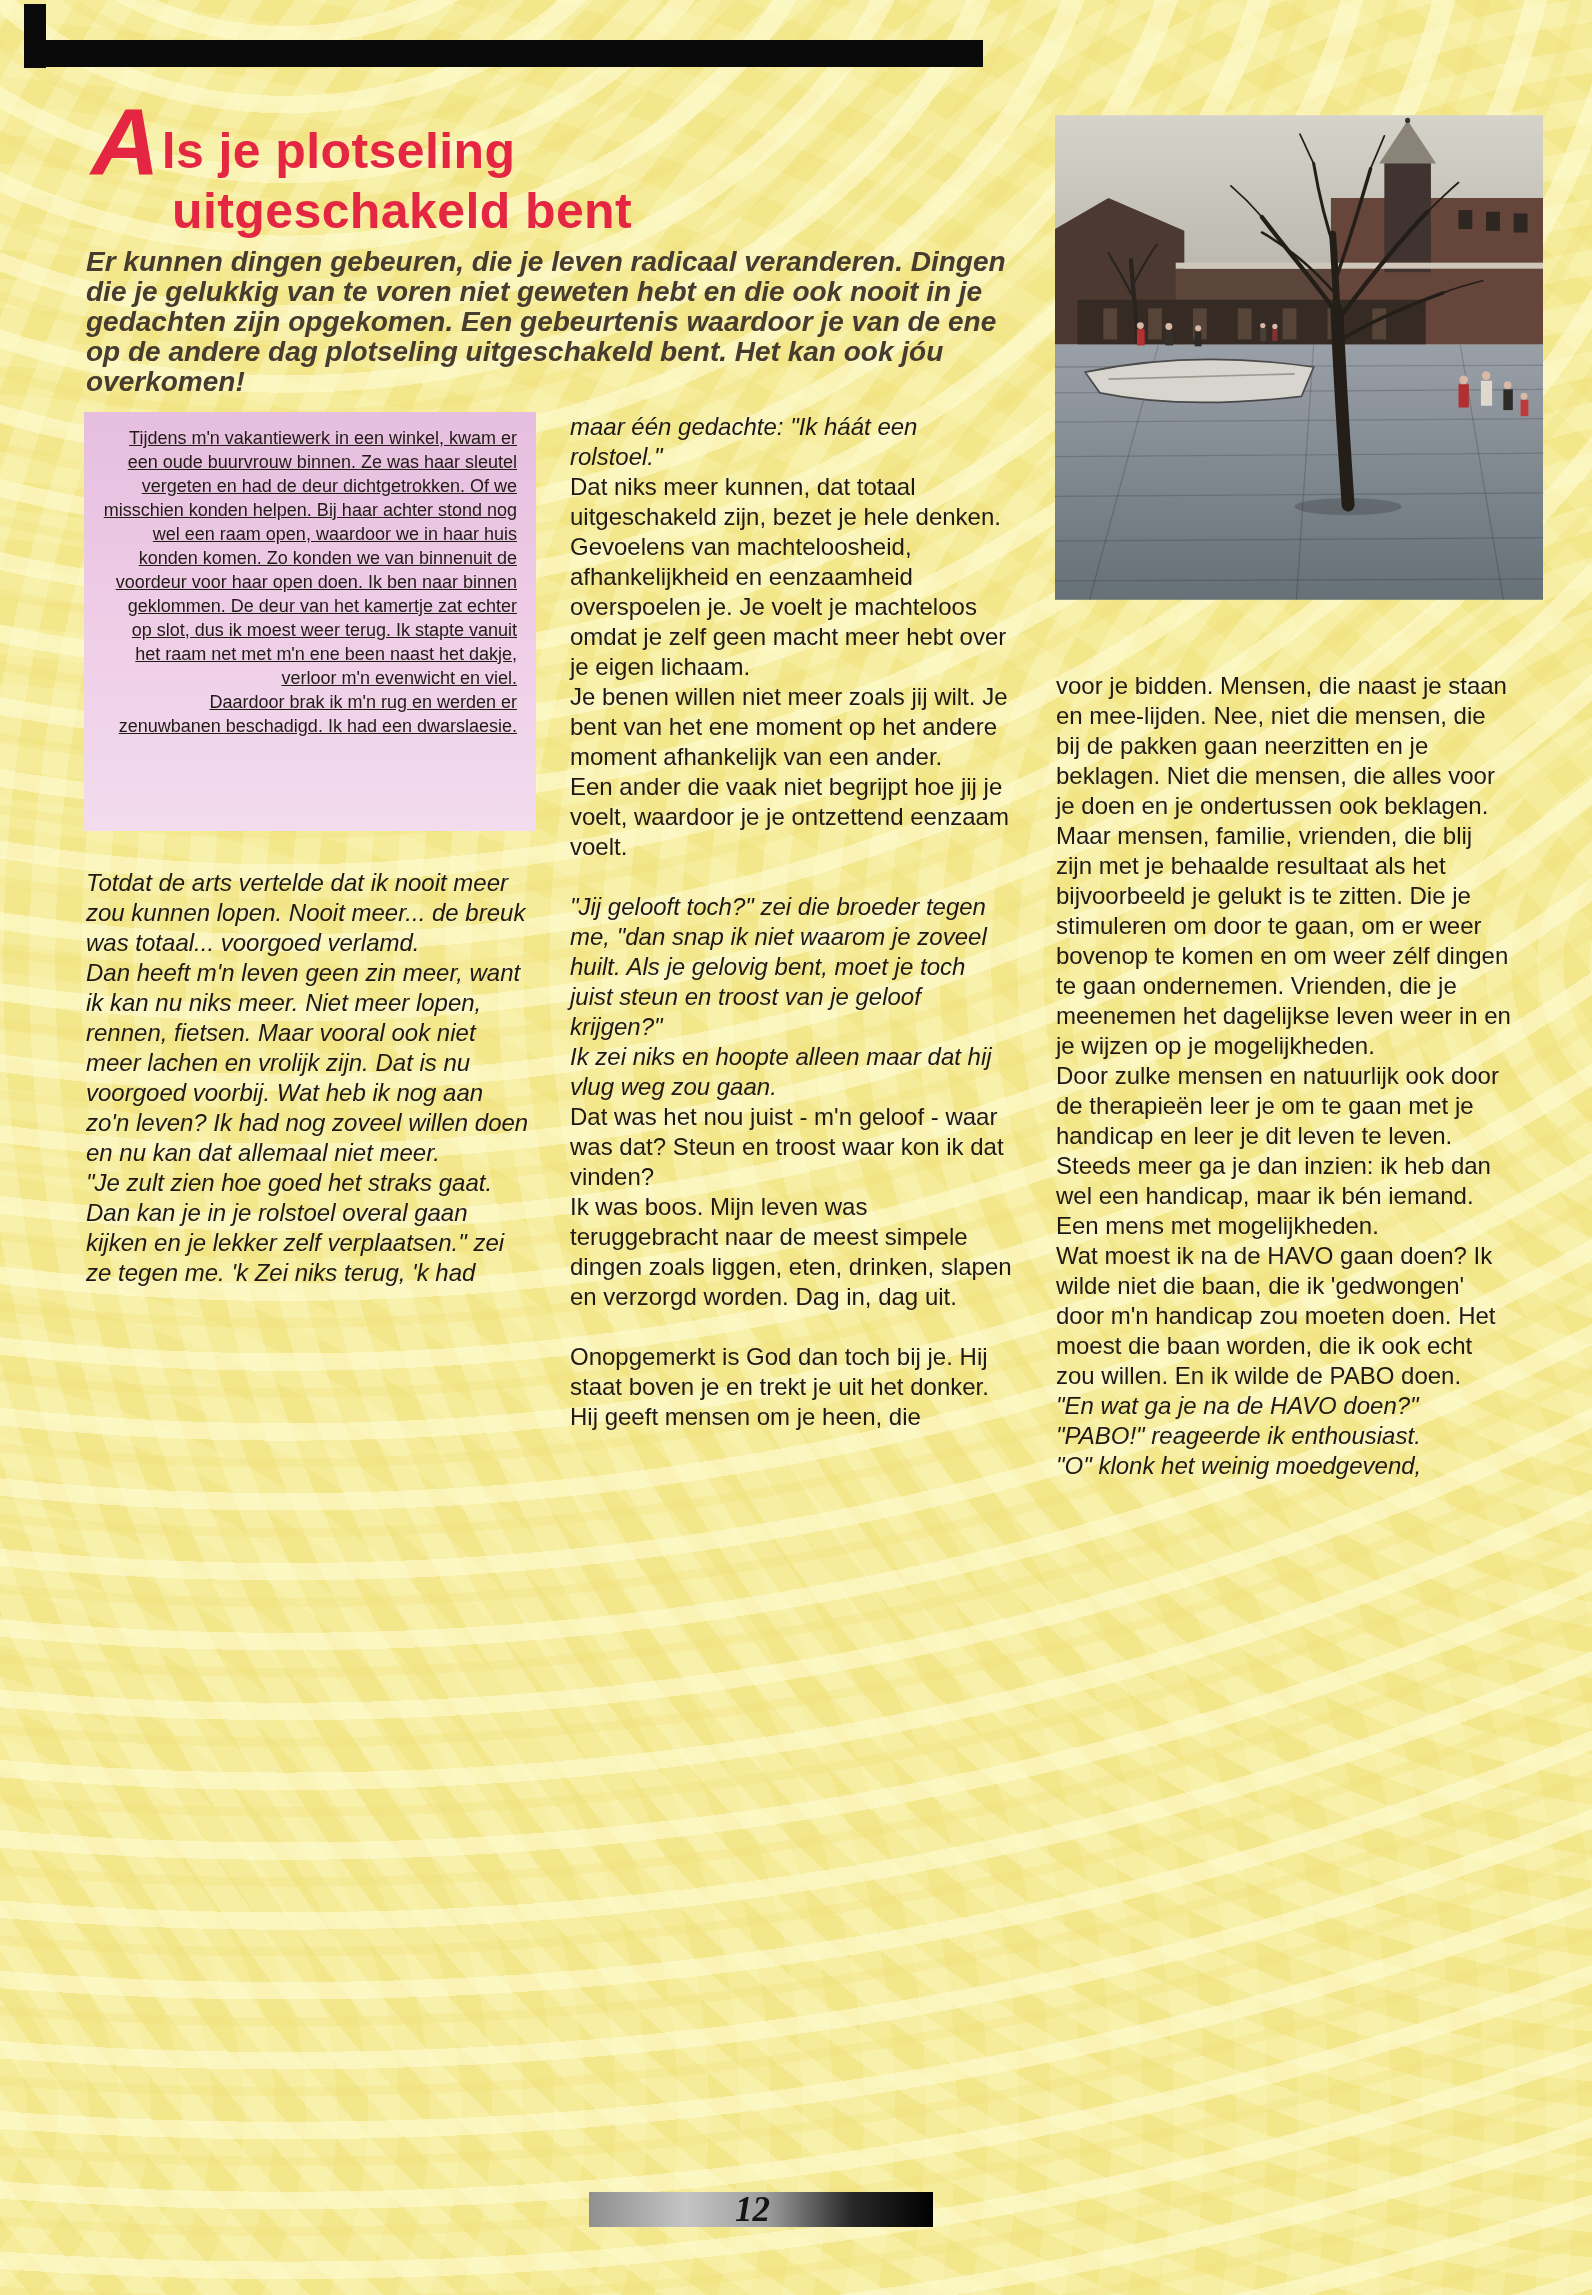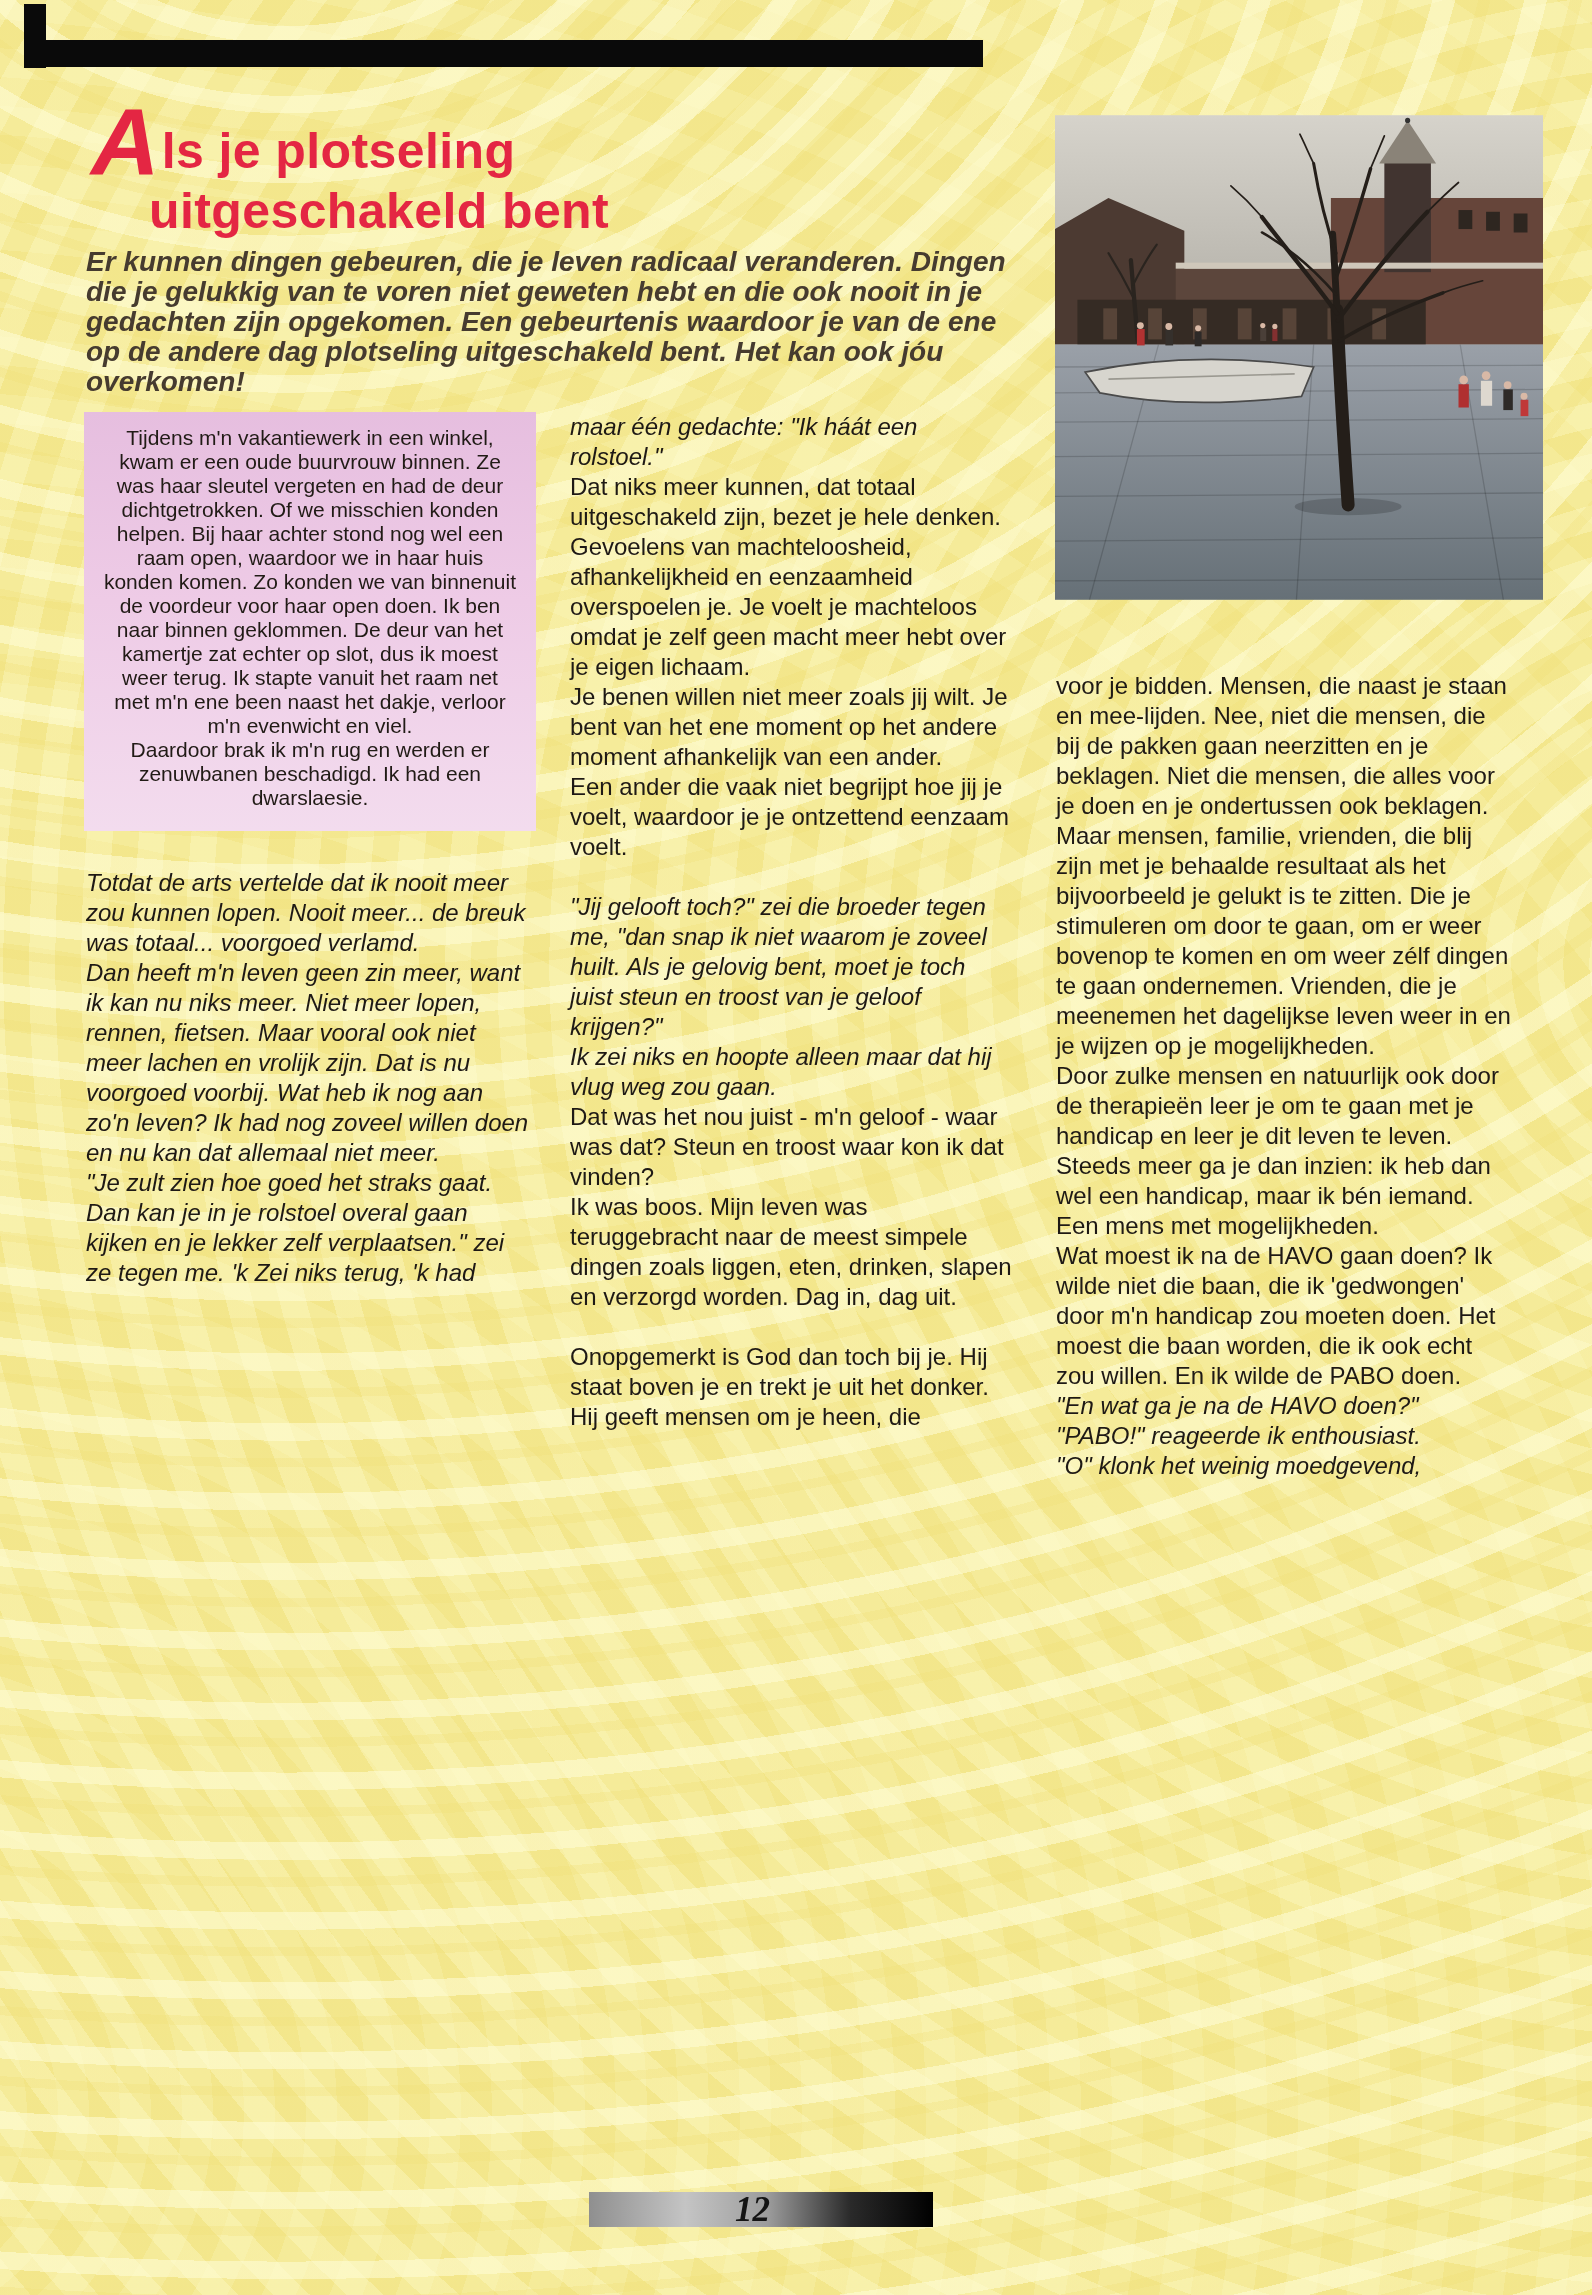--- a/index.html
+++ b/index.html
@@ -23,38 +23,38 @@
   .top-rule    { position:absolute; left:35px; top:40px; width:948px; height:27px; background:#0a0a0a; }
 
   .title {
     position:absolute; left:91px; top:121px;
     color:#e42643; font-weight:bold; font-size:50px; line-height:60px; letter-spacing:0.4px;
   }
   .title .cap {
     font-size:95px; font-style:italic; font-weight:bold;
     position:relative; top:7px; margin-right:1.7px; line-height:0;
   }
-  .title .l2 { margin-left:58px; }
+  .title .l2 { margin-left:81px; }
 
   .intro {
     position:absolute; left:86px; top:247px; width:928px;
     font-style:italic; font-weight:bold; font-size:28px; line-height:30px;
     color:#463b2f;
   }
 
   .photo { position:absolute; left:1055px; top:115px; width:488px; height:485px; }
   .photo svg { display:block; width:488px; height:485px; }
 
   .storybox {
     position:absolute; left:84px; top:412px; width:452px; height:419px;
     padding:14px 19px;
     background:linear-gradient(180deg,#e6bedf 0%, #eecbe6 45%, #f3dcee 100%);
   }
   .storybox .para {
-    text-align:center; font-size:21px; line-height:24px; color:#211b16;
+    text-align:right; font-size:18px; line-height:24px; color:#211b16;text-decoration:underline;
   }
 
   .col { position:absolute; font-size:24px; line-height:30px; color:#1e1915; }
   .col .para { margin:0; }
   .col .para.gap { margin-top:30px; }
   .para.italic { font-style:italic; }
 
   .col1 { left:86px; top:868px; width:444px; }
   .col2 { left:570px; top:412px;  width:444px; }
   .col3 { left:1056px; top:631px; width:457px;margin-top:40px; }

